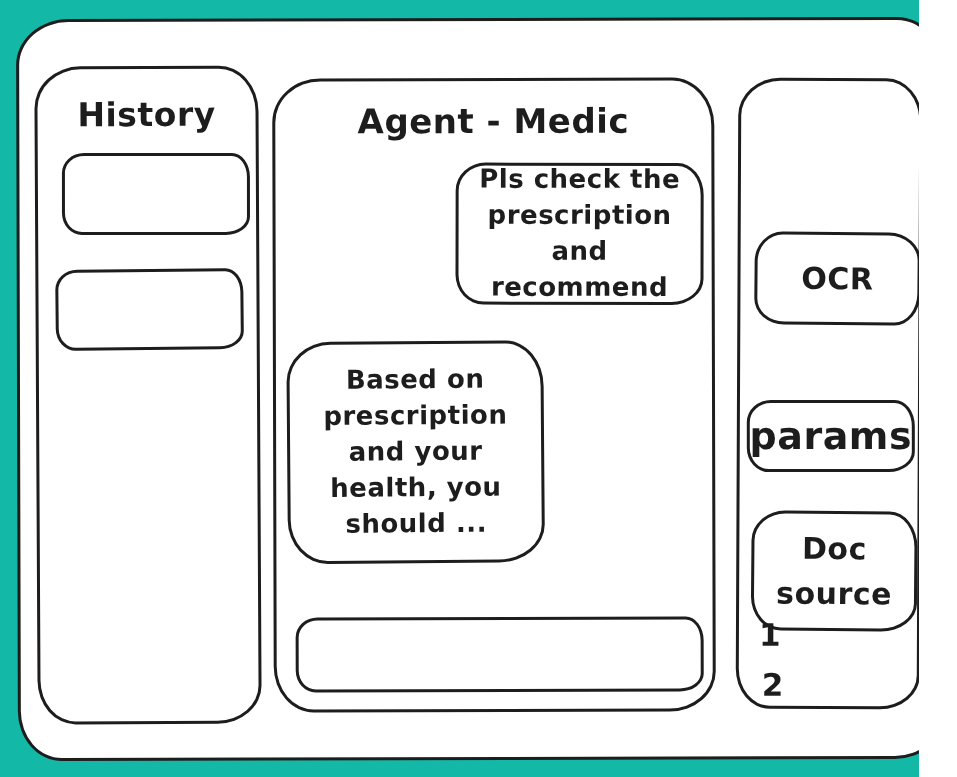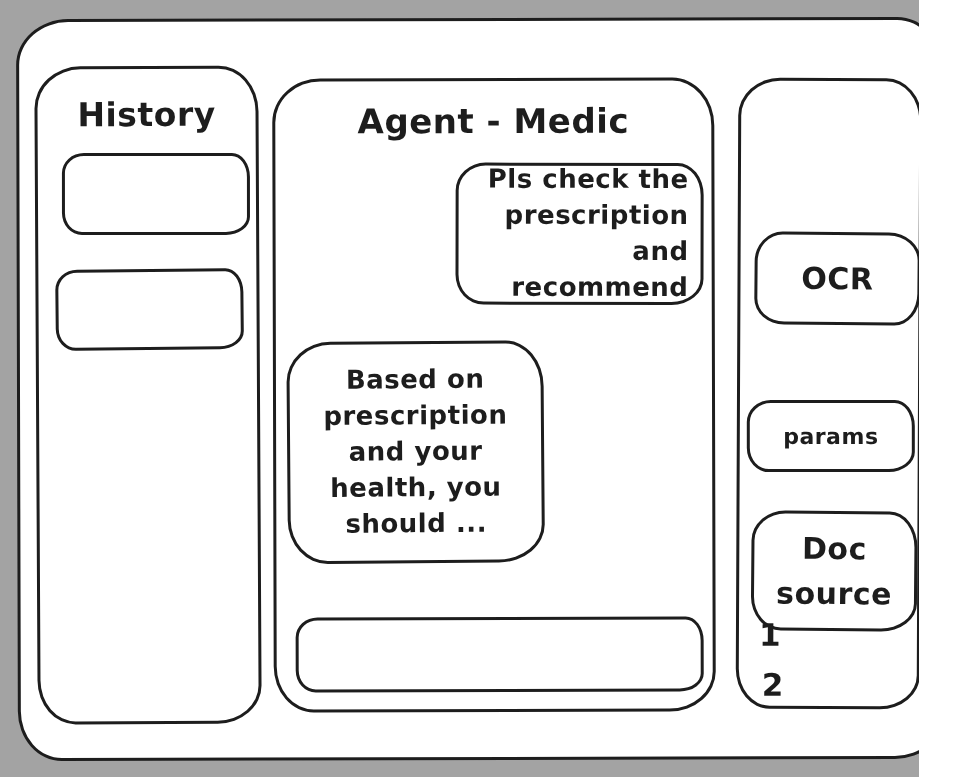--- a/index.html
+++ b/index.html
@@ -6,21 +6,21 @@
     margin: 0;
     padding: 0;
     background: #ffffff;
     font-family: "DejaVu Sans", "Liberation Sans", sans-serif;
     color: #1d1d1d;
   }
   #stage {
     position: relative;
     width: 919px;
     height: 777px;
-    background: #a3a3a3;
+    background: #14b8a6;
     overflow: hidden;
   }
   
   .sketch {
     position: absolute;
     background: #ffffff;
     border: 3px solid #1d1d1d;
     box-sizing: border-box;
   }
   .t1 { transform: rotate(-0.30deg); }
@@ -70,21 +70,20 @@
   .bubble {
     position: absolute; background: #fff;
     border: 3px solid #1d1d1d; box-sizing: border-box;
     display: flex; align-items: center; justify-content: center;
     text-align: center; font-size: 26px; line-height: 1.38;
     padding: 8px 12px;
   }
   #user-bubble {
     left: 180px; top: 82px; width: 248px; height: 142px;
     border-radius: 30px 26px 32px 28px / 28px 32px 26px 30px;
-    text-align: right;
   }
   #assistant-bubble {
     left: 11px; top: 260px; width: 257px; height: 222px;
     border-radius: 44px 38px 46px 40px / 40px 46px 38px 44px;
   }
   #chat-input {
     position: absolute; left: 19px; top: 536px; width: 408px; height: 75px;
     background: #fff; border: 3px solid #1d1d1d; box-sizing: border-box;
     border-radius: 22px 18px 24px 20px / 20px 24px 18px 22px;
     font-size: 24px; padding: 0 18px; outline: none;
@@ -105,21 +104,21 @@
   #llm-button {
     left: 14px; top: 37px; width: 166px; height: 94px;
     border-radius: 30px 26px 32px 28px / 28px 32px 26px 30px;
   }
   #ocr-button {
     left: 14px; top: 151px; width: 166px; height: 93px;
     border-radius: 28px 32px 26px 30px / 30px 28px 32px 26px;
   }
   #params-button {
     left: 7px; top: 319px; width: 168px; height: 72px;
-    font-size: 22px;
+    font-size: 38px;
     border-radius: 24px 20px 26px 22px / 22px 26px 20px 24px;
   }
   #doc-source-button {
     left: 12px; top: 430px; width: 166px; height: 120px;
     font-size: 30px; line-height: 1.5; padding: 4px 10px;
     border-radius: 34px 28px 36px 30px / 30px 36px 28px 34px;
   }
   .doc-item {
     position: absolute; font-size: 31px; cursor: pointer;
   }

